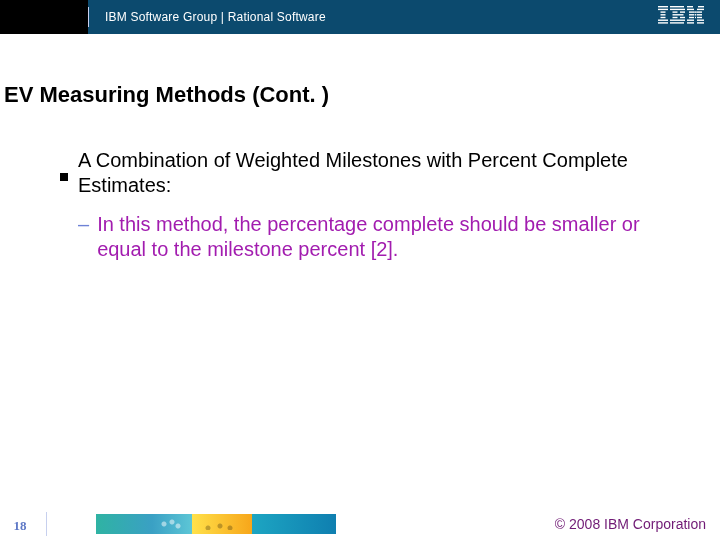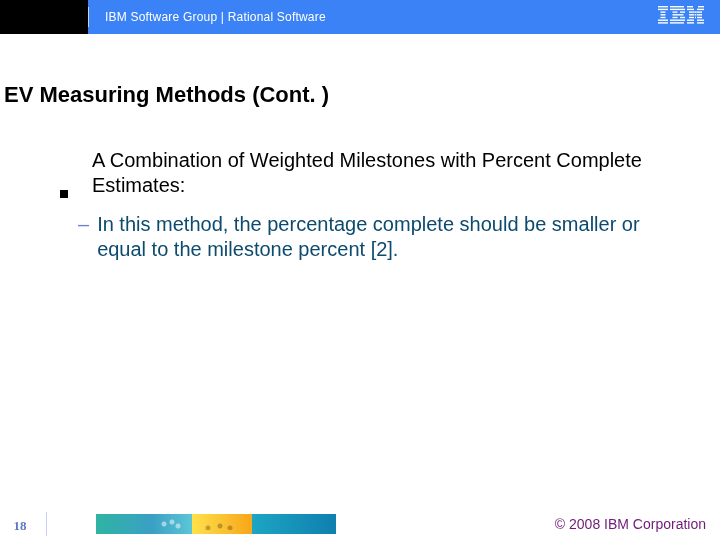--- a/index.html
+++ b/index.html
@@ -1,37 +1,37 @@
 <!DOCTYPE html>
 <html><head>
 <meta charset="utf-8">
 <style>
   * { box-sizing: border-box; margin: 0; padding: 0; }
   html, body { width: 720px; height: 540px; font-family: Arial, Helvetica, sans-serif; background: #fff; overflow: hidden; }
   .slide { position: relative; width: 720px; height: 540px; }
 
   
-  .header { position: absolute; top: 0; left: 0; width: 720px; height: 34px; background: #3b82f6; display: flex; align-items: flex-start; }
+  .header { position: absolute; top: 0; left: 0; width: 720px; height: 34px; background: #0c4a6e; display: flex; align-items: flex-start; }
   .header-left { display: flex; align-items: center; height: 100%; }
   .header-black { width: 88px; height: 100%; background: #000; }
   .header-sep { width: 1px; height: 20px; background: #c9d0f0; margin: 0 6px 0 0; }
   .header-text { color: #fff; font-size: 12px; margin-left: 10px; letter-spacing: 0.2px; }
   .header-logo { position: absolute; right: 16px; top: 6px; }
 
   
   .title { position: absolute; top: 82px; left: 4px; font-size: 22px; font-weight: bold; color: #000; }
 
   
   .content { position: absolute; top: 148px; left: 60px; width: 600px; }
-  .b1 { display: flex; align-items: flex-end; margin-bottom: 14px; gap: 14px; }
+  .b1 { display: flex; align-items: center; margin-bottom: 14px; }
   .b1 .marker { width: 8px; height: 8px; background: #000; margin-top: 7px; margin-right: 10px; flex-shrink: 0; }
   .b1 .text { font-size: 20px; color: #000; line-height: 1.25; }
   .b2 { display: flex; align-items: flex-start; margin-left: 18px; }
   .b2 .marker { color: #6e82d6; font-size: 20px; line-height: 1.25; margin-right: 8px; flex-shrink: 0; }
-  .b2 .text { font-size: 20px; color: #0c4a6e; line-height: 1.25; }
+  .b2 .text { font-size: 20px; color: #a21caf; line-height: 1.25; }
 
   
   .footer { position: absolute; bottom: 0; left: 0; width: 720px; height: 36px; }
   .pagebox { position: absolute; left: 0; bottom: 0; width: 40px; height: 28px; display: flex; align-items: center; justify-content: center; }
   .pagebox .num { color: #5e78c6; font-size: 13px; font-weight: bold; font-family: Liberation Serif, serif; }
   .pageline { position: absolute; left: 46px; bottom: 4px; width: 1px; height: 24px; background: #c7d0ee; }
   .imgstrip { position: absolute; left: 96px; bottom: 6px; height: 20px; width: 240px; display: flex; }
   .imgstrip .seg { height: 100%; }
   .seg.s1 { width: 56px; background: linear-gradient(90deg, #2fb3a3, #3aa0c4); }
   .seg.s2 { width: 40px; background: linear-gradient(90deg, #3aa0c4, #5dc6d6); position: relative; }

